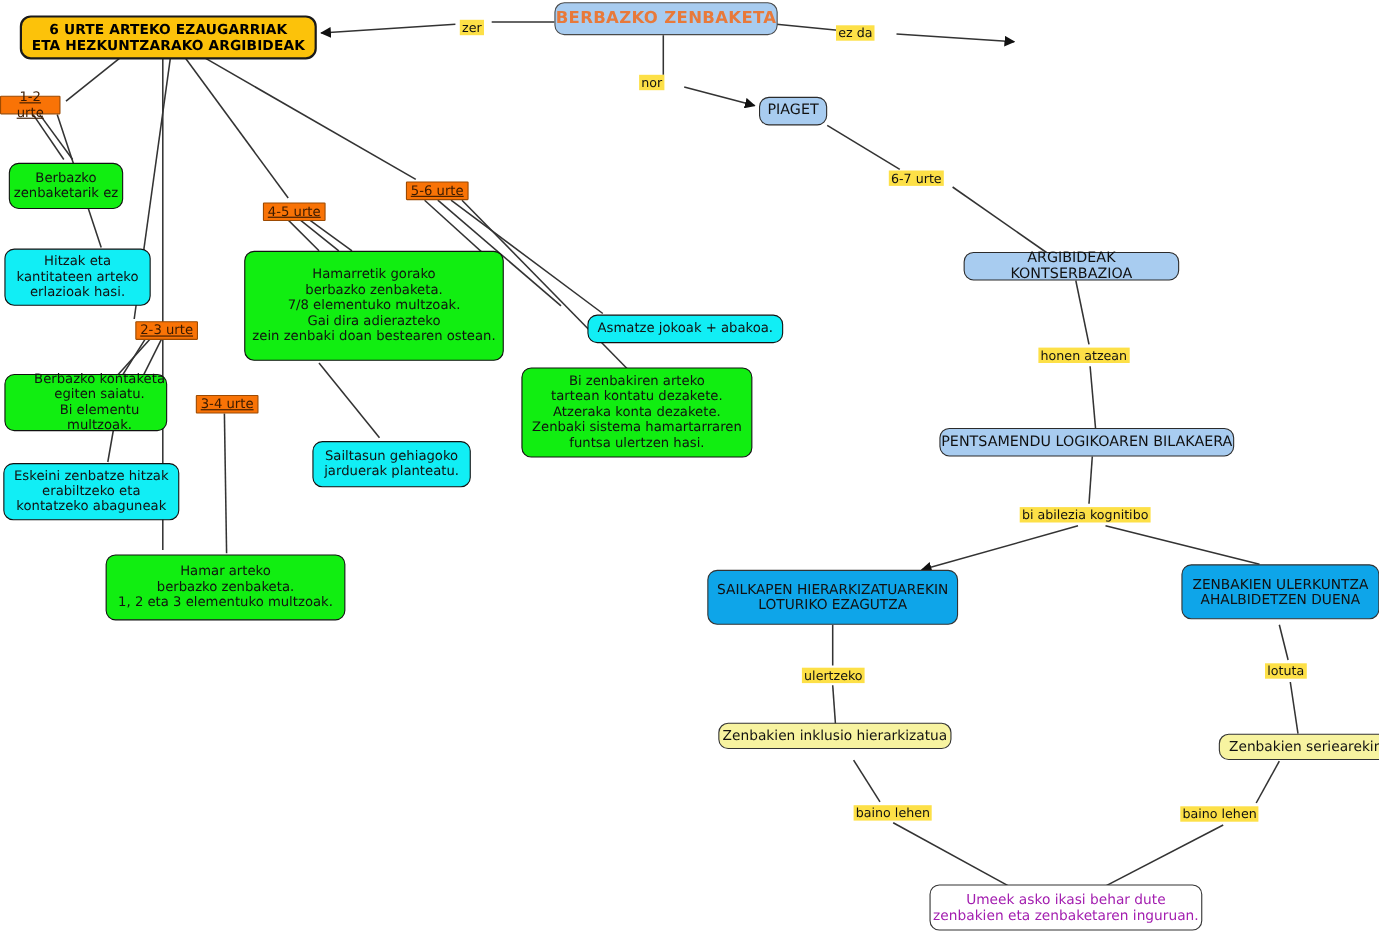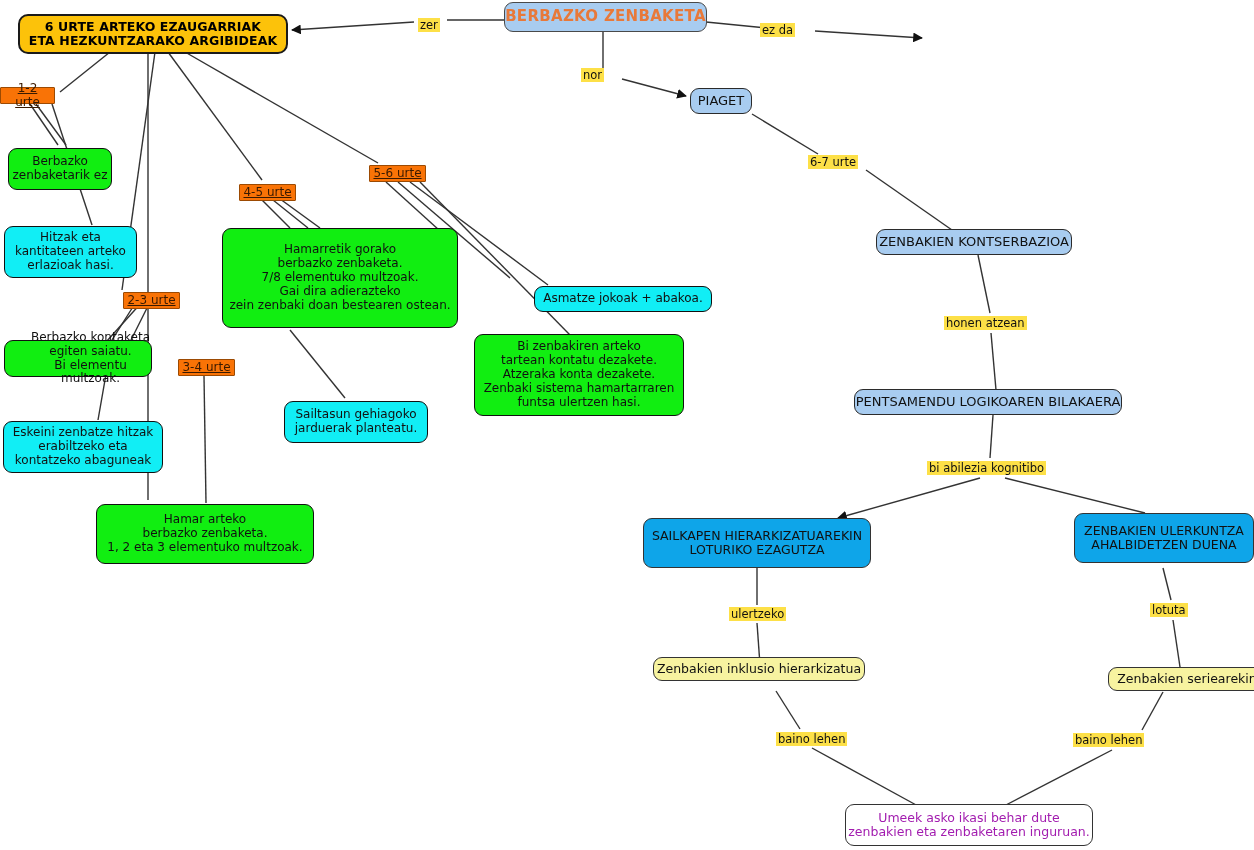--- a/index.html
+++ b/index.html
@@ -207,21 +207,21 @@
     <span>6 URTE ARTEKO EZAUGARRIAK
 ETA HEZKUNTZARAKO ARGIBIDEAK</span>
   </div>
 
 
   <div class="node n-blue" style="left:690px; top:88px; width:62px; height:26px;">
     <span>PIAGET</span>
   </div>
 
   <div class="node n-blue" style="left:876px; top:229px; width:196px; height:26px;">
-    <span>ZENBAKIEN KONTSERBAZIOA</span>
+    <span>ARGIBIDEAK KONTSERBAZIOA</span>
   </div>
 
   <div class="node n-blue" style="left:854px; top:389px; width:268px; height:26px;">
     <span>PENTSAMENDU LOGIKOAREN BILAKAERA</span>
   </div>
 
   <div class="node n-paleg" style="left:643px; top:518px; width:228px; height:50px;">
     <span>SAILKAPEN HIERARKIZATUAREKIN
 LOTURIKO EZAGUTZA</span>
   </div>
@@ -268,21 +268,21 @@
     <span>Berbazko
 zenbaketarik ez</span>
   </div>
 
   <div class="node n-cyan" style="left:4px; top:226px; width:133px; height:52px;">
     <span>Hitzak eta
 kantitateen arteko
 erlazioak hasi.</span>
   </div>
 
-  <div class="node n-green" style="left:4px; top:340px; width:148px; height:37px;padding-left:25px;">
+  <div class="node n-green" style="left:4px; top:340px; width:148px; height:52px;padding-left:25px;">
     <span>Berbazko kontaketa
 egiten saiatu.
 Bi elementu multzoak.</span>
   </div>
 
   <div class="node n-cyan" style="left:3px; top:421px; width:160px; height:52px;">
     <span>Eskeini zenbatze hitzak
 erabiltzeko eta
 kontatzeko abaguneak</span>
   </div>

